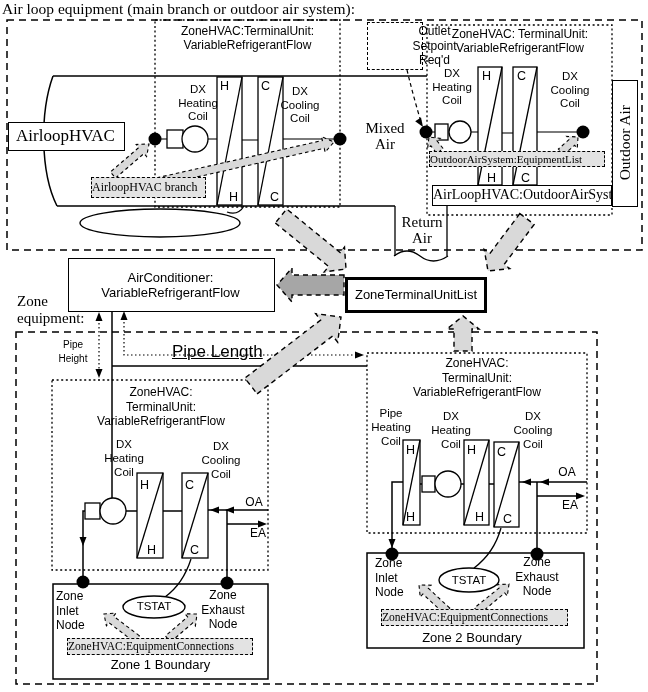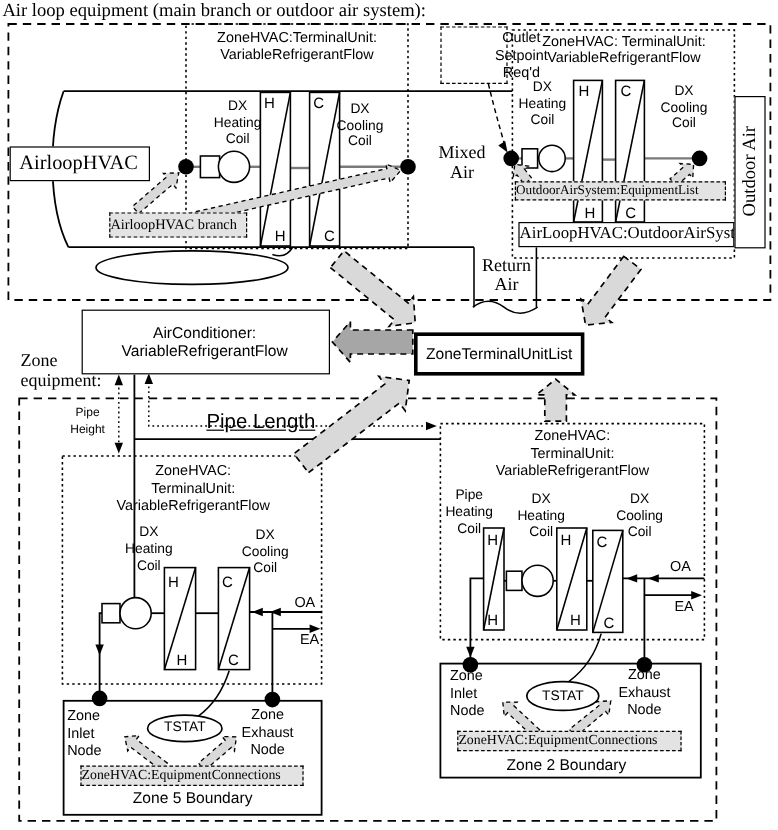--- a/index.html
+++ b/index.html
@@ -346,21 +346,21 @@
   <div>Inlet</div>
   <div>Node</div>
 </div>
 <div class="lbl" style="left:194px;top:588px;width:58px;font-size:12px;line-height:14.5px;">
   <div>Zone</div>
   <div>Exhaust</div>
   <div>Node</div>
 </div>
 <div class="lbl" style="left:123px;top:600px;width:62px;font-size:11.5px;">TSTAT</div>
 <div class="graylbl" style="left:67px;top:638px;width:186px;height:17px;font-size:11.5px;line-height:15px;border-style:dashed;">ZoneHVAC:EquipmentConnections</div>
-<div class="lbl" style="left:53px;top:657px;width:215px;font-size:13px;">Zone 5 Boundary</div>
+<div class="lbl" style="left:53px;top:657px;width:215px;font-size:13px;">Zone 1 Boundary</div>
 
 <div class="lbl" style="left:375px;top:556px;width:40px;text-align:left;font-size:12px;line-height:14.5px;">
   <div>Zone</div>
   <div>Inlet</div>
   <div>Node</div>
 </div>
 <div class="lbl" style="left:508px;top:555px;width:58px;font-size:12px;line-height:14.5px;">
   <div>Zone</div>
   <div>Exhaust</div>
   <div>Node</div>

